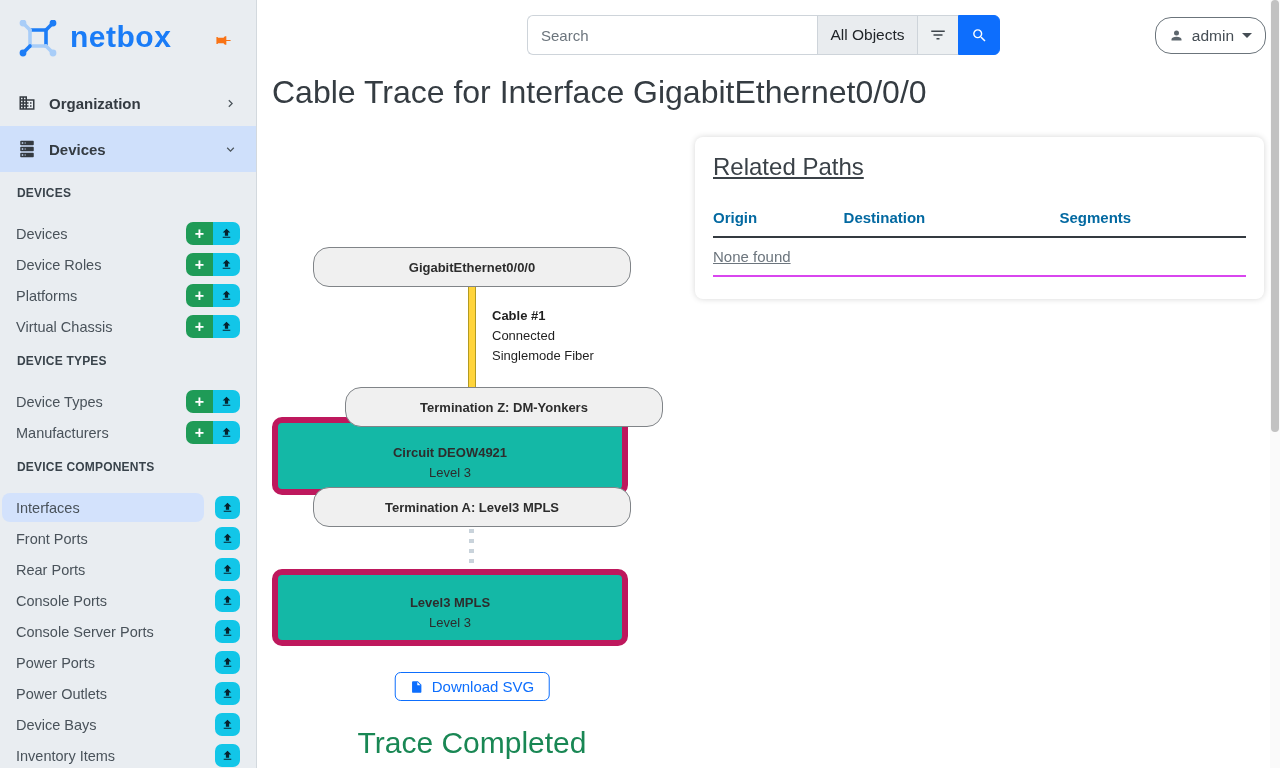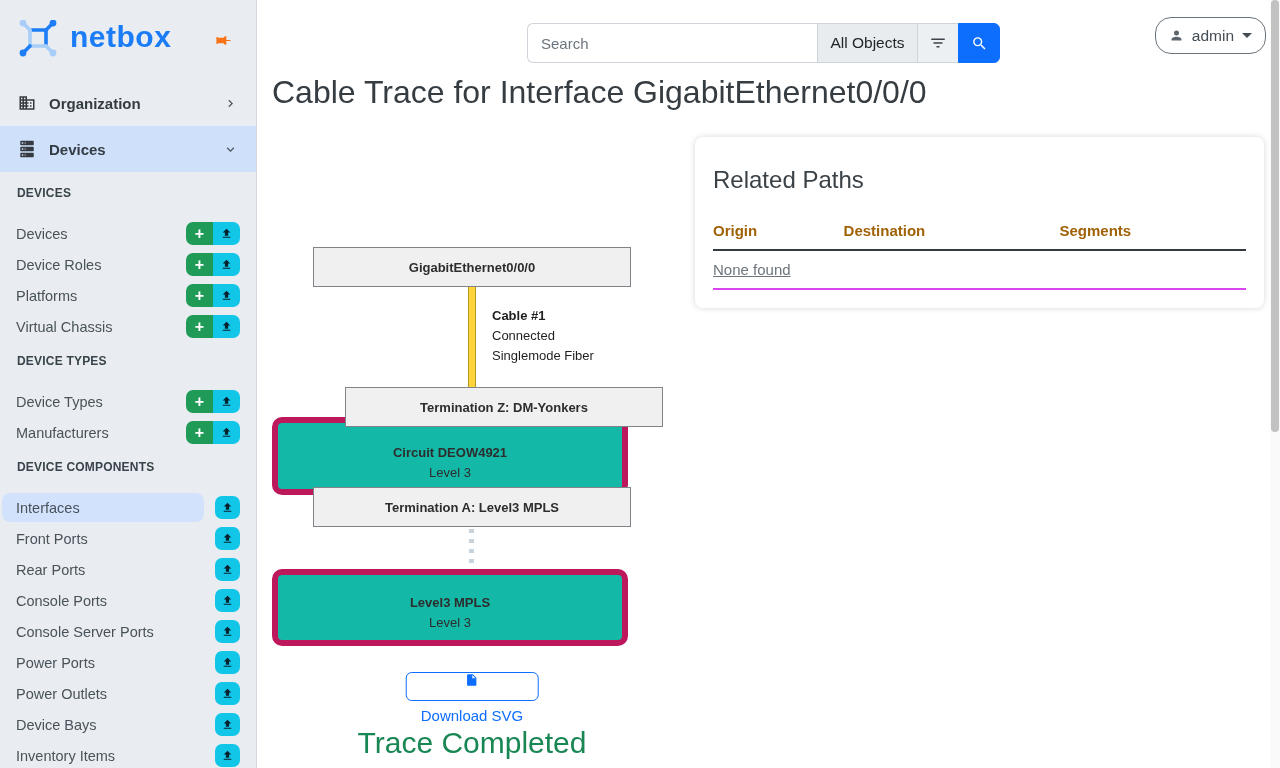--- a/index.html
+++ b/index.html
@@ -26,21 +26,21 @@
   .actions { margin-left:auto; display:flex; z-index:1; }
   .btn-add { width:27px; height:23px; background:#1f9b57; border-radius:7px 0 0 7px; color:#fff;
              font-weight:700; font-size:16px; line-height:1; display:flex; align-items:center; justify-content:center; cursor:pointer; }
   .btn-import { width:27px; height:23px; background:#12c6e8; border-radius:0 7px 7px 0;
                 display:flex; align-items:center; justify-content:center; cursor:pointer; }
   .btn-import.solo { width:25px; border-radius:7px; }
 
   
   .main { flex:1; position:relative; background:#fff; margin-right:10px; }
   .topbar { height:70px; position:relative; display:flex; justify-content:center; padding-top:15px; }
-  .search-group { display:flex; height:40px;margin-top:8px; }
+  .search-group { display:flex; height:40px; }
   .search-input { width:290px; border:1px solid #ced4da; border-right:none; border-radius:6px 0 0 6px;
                   padding:0 13px; font-size:15px; color:#212529; background:#fff; outline:none;
                   font-family:"Liberation Sans", sans-serif; }
   .search-input::placeholder { color:#6c757d; }
   .scope { width:100px; background:#e9ecef; border:1px solid #ced4da; border-right:none;
            display:flex; align-items:center; justify-content:center; font-size:15.5px; color:#212529; cursor:pointer; }
   .filter-btn { width:41px; background:#edf0f2; border:1px solid #ced4da; border-right:none;
                 display:flex; align-items:center; justify-content:center; cursor:pointer; }
   .search-btn { width:42px; background:#0d6efd; border:1px solid #0d6efd; border-radius:0 6px 6px 0;
                 display:flex; align-items:center; justify-content:center; cursor:pointer; }
@@ -54,50 +54,50 @@
 
   .content-row { display:flex; margin-top:25px; align-items:flex-start; }
   .trace-col { width:400px; margin-left:15px; }
   .trace-canvas { position:relative; width:400px; height:630px; margin-top:21px; font-size:13px; }
 
   .node-device { position:absolute; left:0; top:0; width:399px; height:98px; background:#4ca64f;
                  border:1px solid rgba(0,0,0,.25); border-radius:10px; color:#fff; text-align:center;
                  padding-top:19px; line-height:20px; z-index:1; }
   .node-device .nd-title { font-weight:700; font-size:13.5px; }
   .t-box-light { position:absolute; left:41px; width:318px; height:40px; background:#f0f0f0;
-                 border:1px solid #808488; border-radius:0; display:flex; align-items:center; justify-content:center;
+                 border:1px solid #808488; border-radius:16px; display:flex; align-items:center; justify-content:center;
                  font-weight:700; color:#2d2d2d; z-index:2; }
   .t-box-dark { position:absolute; left:0; width:356px; background:#14b8a6; border:6px solid #be185d;
                 border-radius:10px; text-align:center; line-height:20px; color:#2d2d2d; z-index:1; }
   .t-box-dark .td-title { font-weight:700; }
   .iface-box { top:89px; }
   .termz-box { top:229px;margin-left:32px; }
   .terma-box { top:329px; }
   .circuit-box { top:259px; height:78px; padding-top:20px; }
   .far-box { top:411px; height:77px; padding-top:18px; }
 
   .cable-line { position:absolute; left:196px; top:129px; width:8px; height:100px; background:#ffd43b;
                 border-left:1px solid #b39b21; border-right:1px solid #b39b21; z-index:1; }
   .cable-label { position:absolute; left:220px; top:148px; line-height:20px; color:#1f1f1f; z-index:3; text-align:left; }
   .cable-label .cl-name { font-weight:700; }
   .dotted-link { position:absolute; left:197px; top:371px; width:5px; height:38px;
                  background:repeating-linear-gradient(to bottom, #c9d3db 0 4px, transparent 4px 10px); }
 
   .download-btn { position:absolute; top:514px; left:50%; transform:translateX(-50%); height:29px;
                   border:1px solid #0d6efd; border-radius:6px; background:#fff; color:#0d6efd;
-                  display:flex; align-items:center; gap:20px; padding:0 14px; font-size:15px; cursor:pointer;
-                  font-family:"Liberation Sans", sans-serif;flex-direction:column; }
+                  display:flex; align-items:center; gap:8px; padding:0 14px; font-size:15px; cursor:pointer;
+                  font-family:"Liberation Sans", sans-serif; }
   .trace-status { position:absolute; top:568px; width:100%; text-align:center; font-size:30px; color:#198754; }
 
   
   .paths-card { flex:1; margin-left:23px; margin-right:6px; min-height:162px; background:#fff;
                 border-radius:8px; box-shadow:0 0 6px rgba(0,0,0,.16); padding:14px 18px 18px; }
-  .card-title { font-size:24px; font-weight:400; color:#3a4147; margin:15px 0 24px; }
+  .card-title { font-size:24px; font-weight:400; color:#3a4147; margin:2px 0 24px;text-decoration:underline; }
   table.paths { width:100%; border-collapse:collapse; font-size:15px; }
-  table.paths th { text-align:left; font-weight:700; color:#a16207; padding:4px 0 10px;
+  table.paths th { text-align:left; font-weight:700; color:#0369a1; padding:4px 0 10px;
                    border-bottom:2px solid #343a40; }
   table.paths td { padding:10px 0; color:#6c757d; border-bottom:2px solid #d946ef;text-decoration:underline; }
   .col-origin { width:24.5%; } .col-dest { width:40.5%; } .col-seg { width:35%; }
 
   
   .scrollbar { position:absolute; right:0; top:0; width:10px; height:768px; background:#fafafa; z-index:10; }
   .scroll-thumb { position:absolute; top:0; left:1px; width:8px; height:432px; background:#c2c2c2; border-radius:4px; }
 
   svg { display:block; }
 </style>

